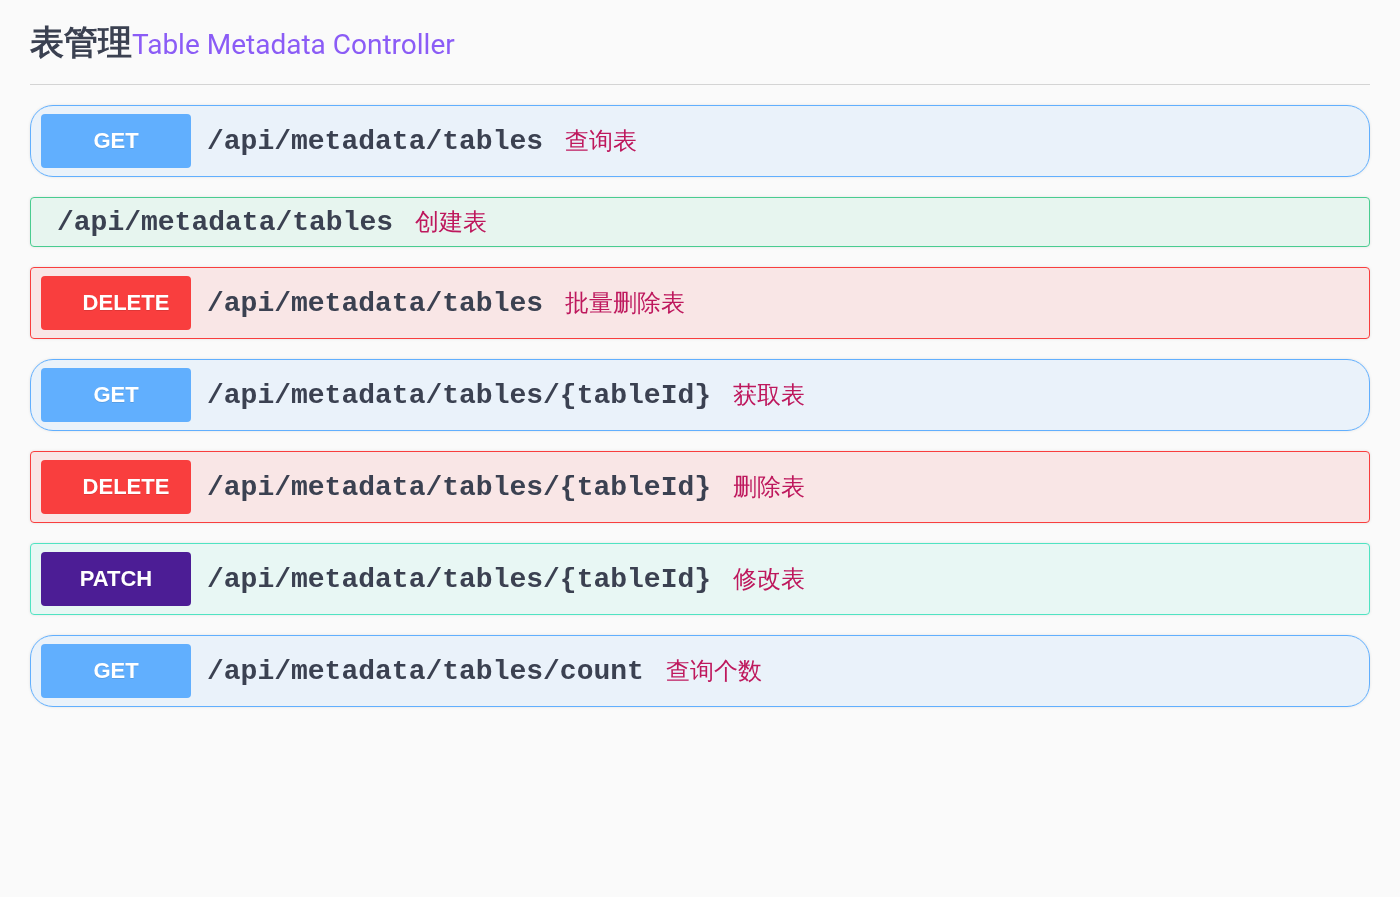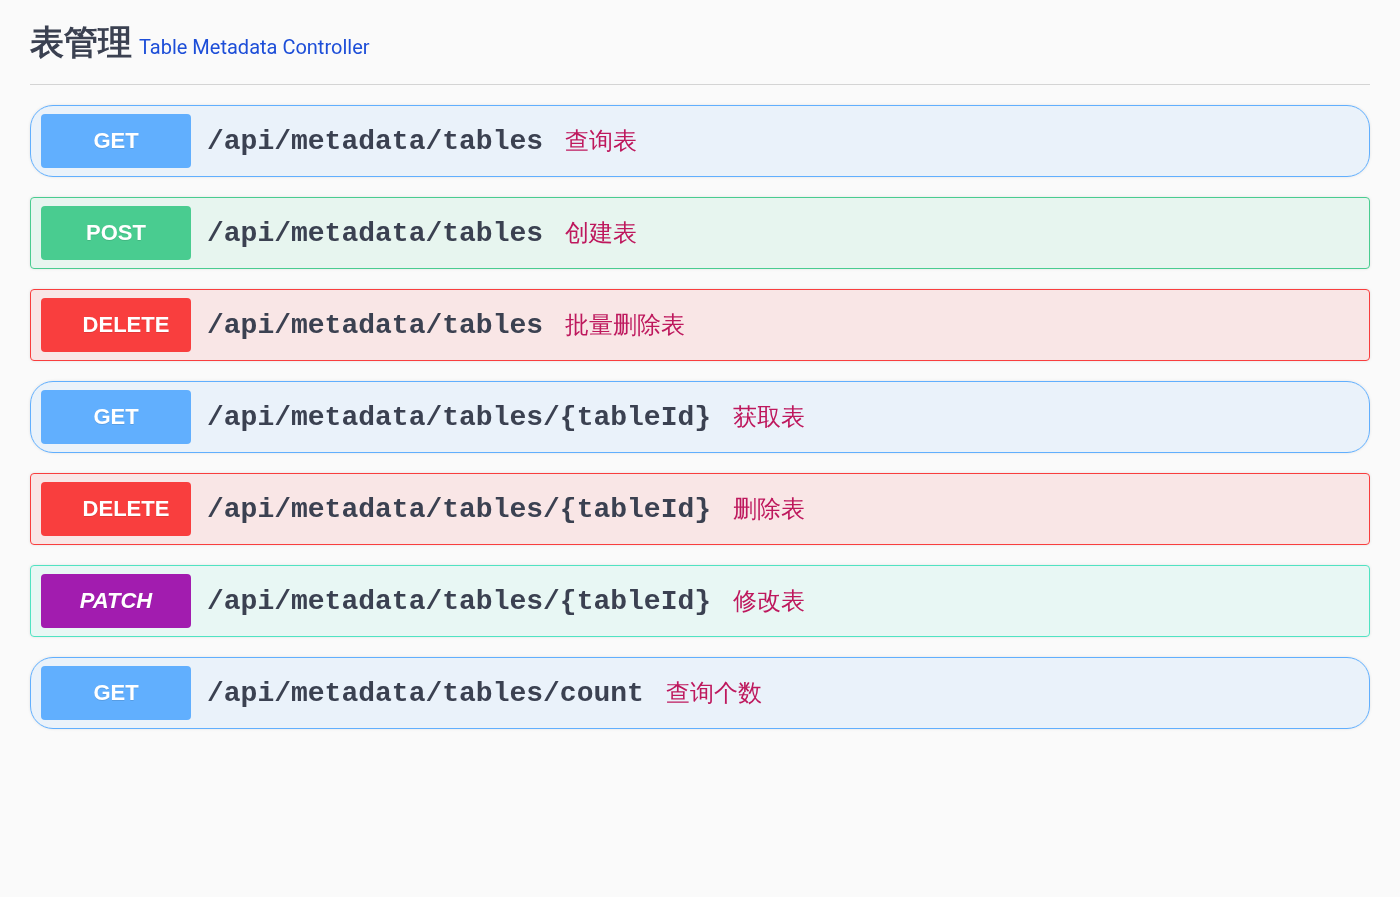--- a/index.html
+++ b/index.html
@@ -8,34 +8,34 @@
       box-sizing: border-box;
     }
     body {
       font-family: -apple-system, BlinkMacSystemFont, "Segoe UI", Roboto, "Helvetica Neue", Arial, sans-serif;
       background: #fafafa;
       padding: 20px 30px;
     }
     .section-header {
       display: flex;
       align-items: baseline;
-      gap: 7px;
+      gap: 0;
       padding-bottom: 18px;
       border-bottom: 1px solid rgba(0,0,0,0.15);
       margin-bottom: 20px;
     }
     .section-title {
       font-size: 34px;
       font-weight: 700;
       color: #3b4151;
     }
     .section-subtitle {
-      font-size: 20px;
+      font-size: 28px;
       font-weight: 400;
-      color: #1d4ed8;
+      color: #8b5cf6;
       text-align: center;
     }
     .opblock {
       border-radius: 4px;
       margin-bottom: 20px;
       border: 1px solid;
       cursor: pointer;
       box-shadow: 0 0 3px rgba(0,0,0,0.1);
     }
     .opblock-summary {
@@ -92,43 +92,41 @@
     .opblock-delete .opblock-method {
       background: #f93e3e;
       padding-left: 20px;
     }
     
     .opblock-patch {
       background: rgba(80,227,194,0.1);
       border-color: #50e3c2;
     }
     .opblock-patch .opblock-method {
-      background: #a21caf;
-      font-style: italic;
+      background: #4c1d95;
     }
   </style>
 </head>
 <body>
 
 <div class="section-header">
   <span class="section-title">表管理</span>
   <span class="section-subtitle">Table Metadata Controller</span>
 </div>
 
 <div class="opblock opblock-get">
   <div class="opblock-summary">
     <span class="opblock-method">GET</span>
     <span class="opblock-path">/api/metadata/tables</span>
     <span class="opblock-desc">查询表</span>
   </div>
 </div>
 
 <div class="opblock opblock-post">
   <div class="opblock-summary">
-    <span class="opblock-method">POST</span>
     <span class="opblock-path">/api/metadata/tables</span>
     <span class="opblock-desc">创建表</span>
   </div>
 </div>
 
 <div class="opblock opblock-delete">
   <div class="opblock-summary">
     <span class="opblock-method">DELETE</span>
     <span class="opblock-path">/api/metadata/tables</span>
     <span class="opblock-desc">批量删除表</span>

